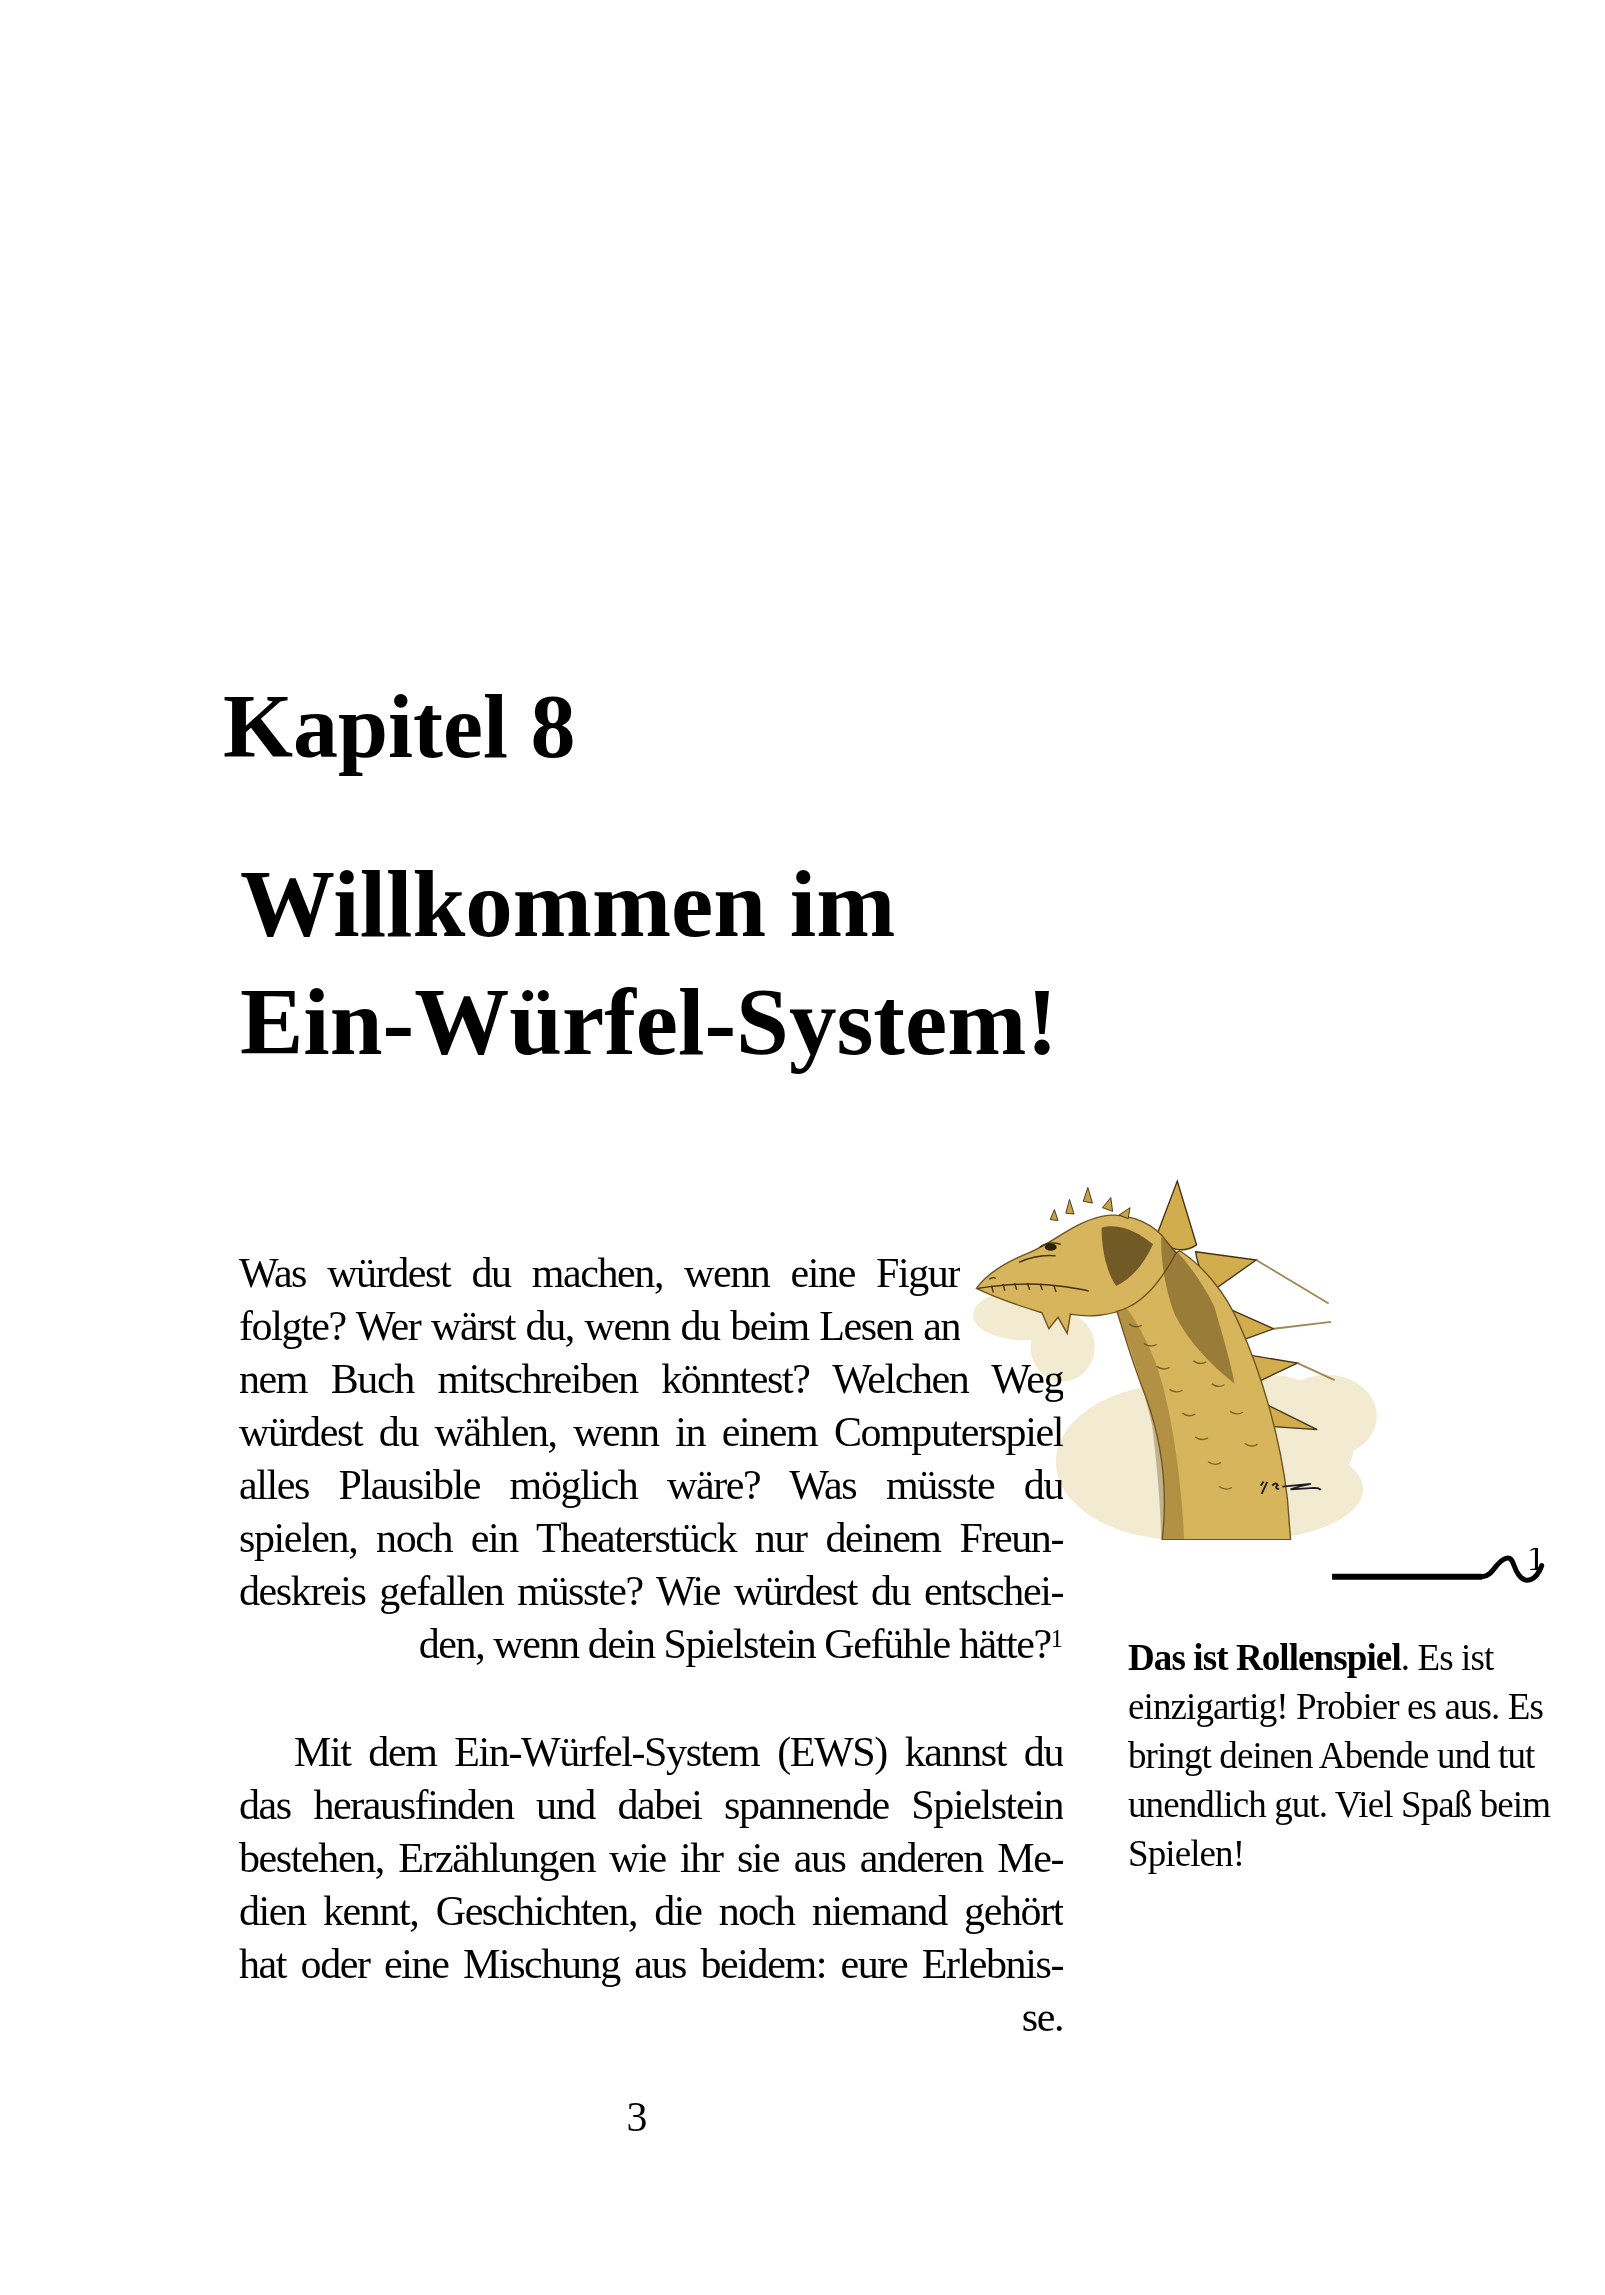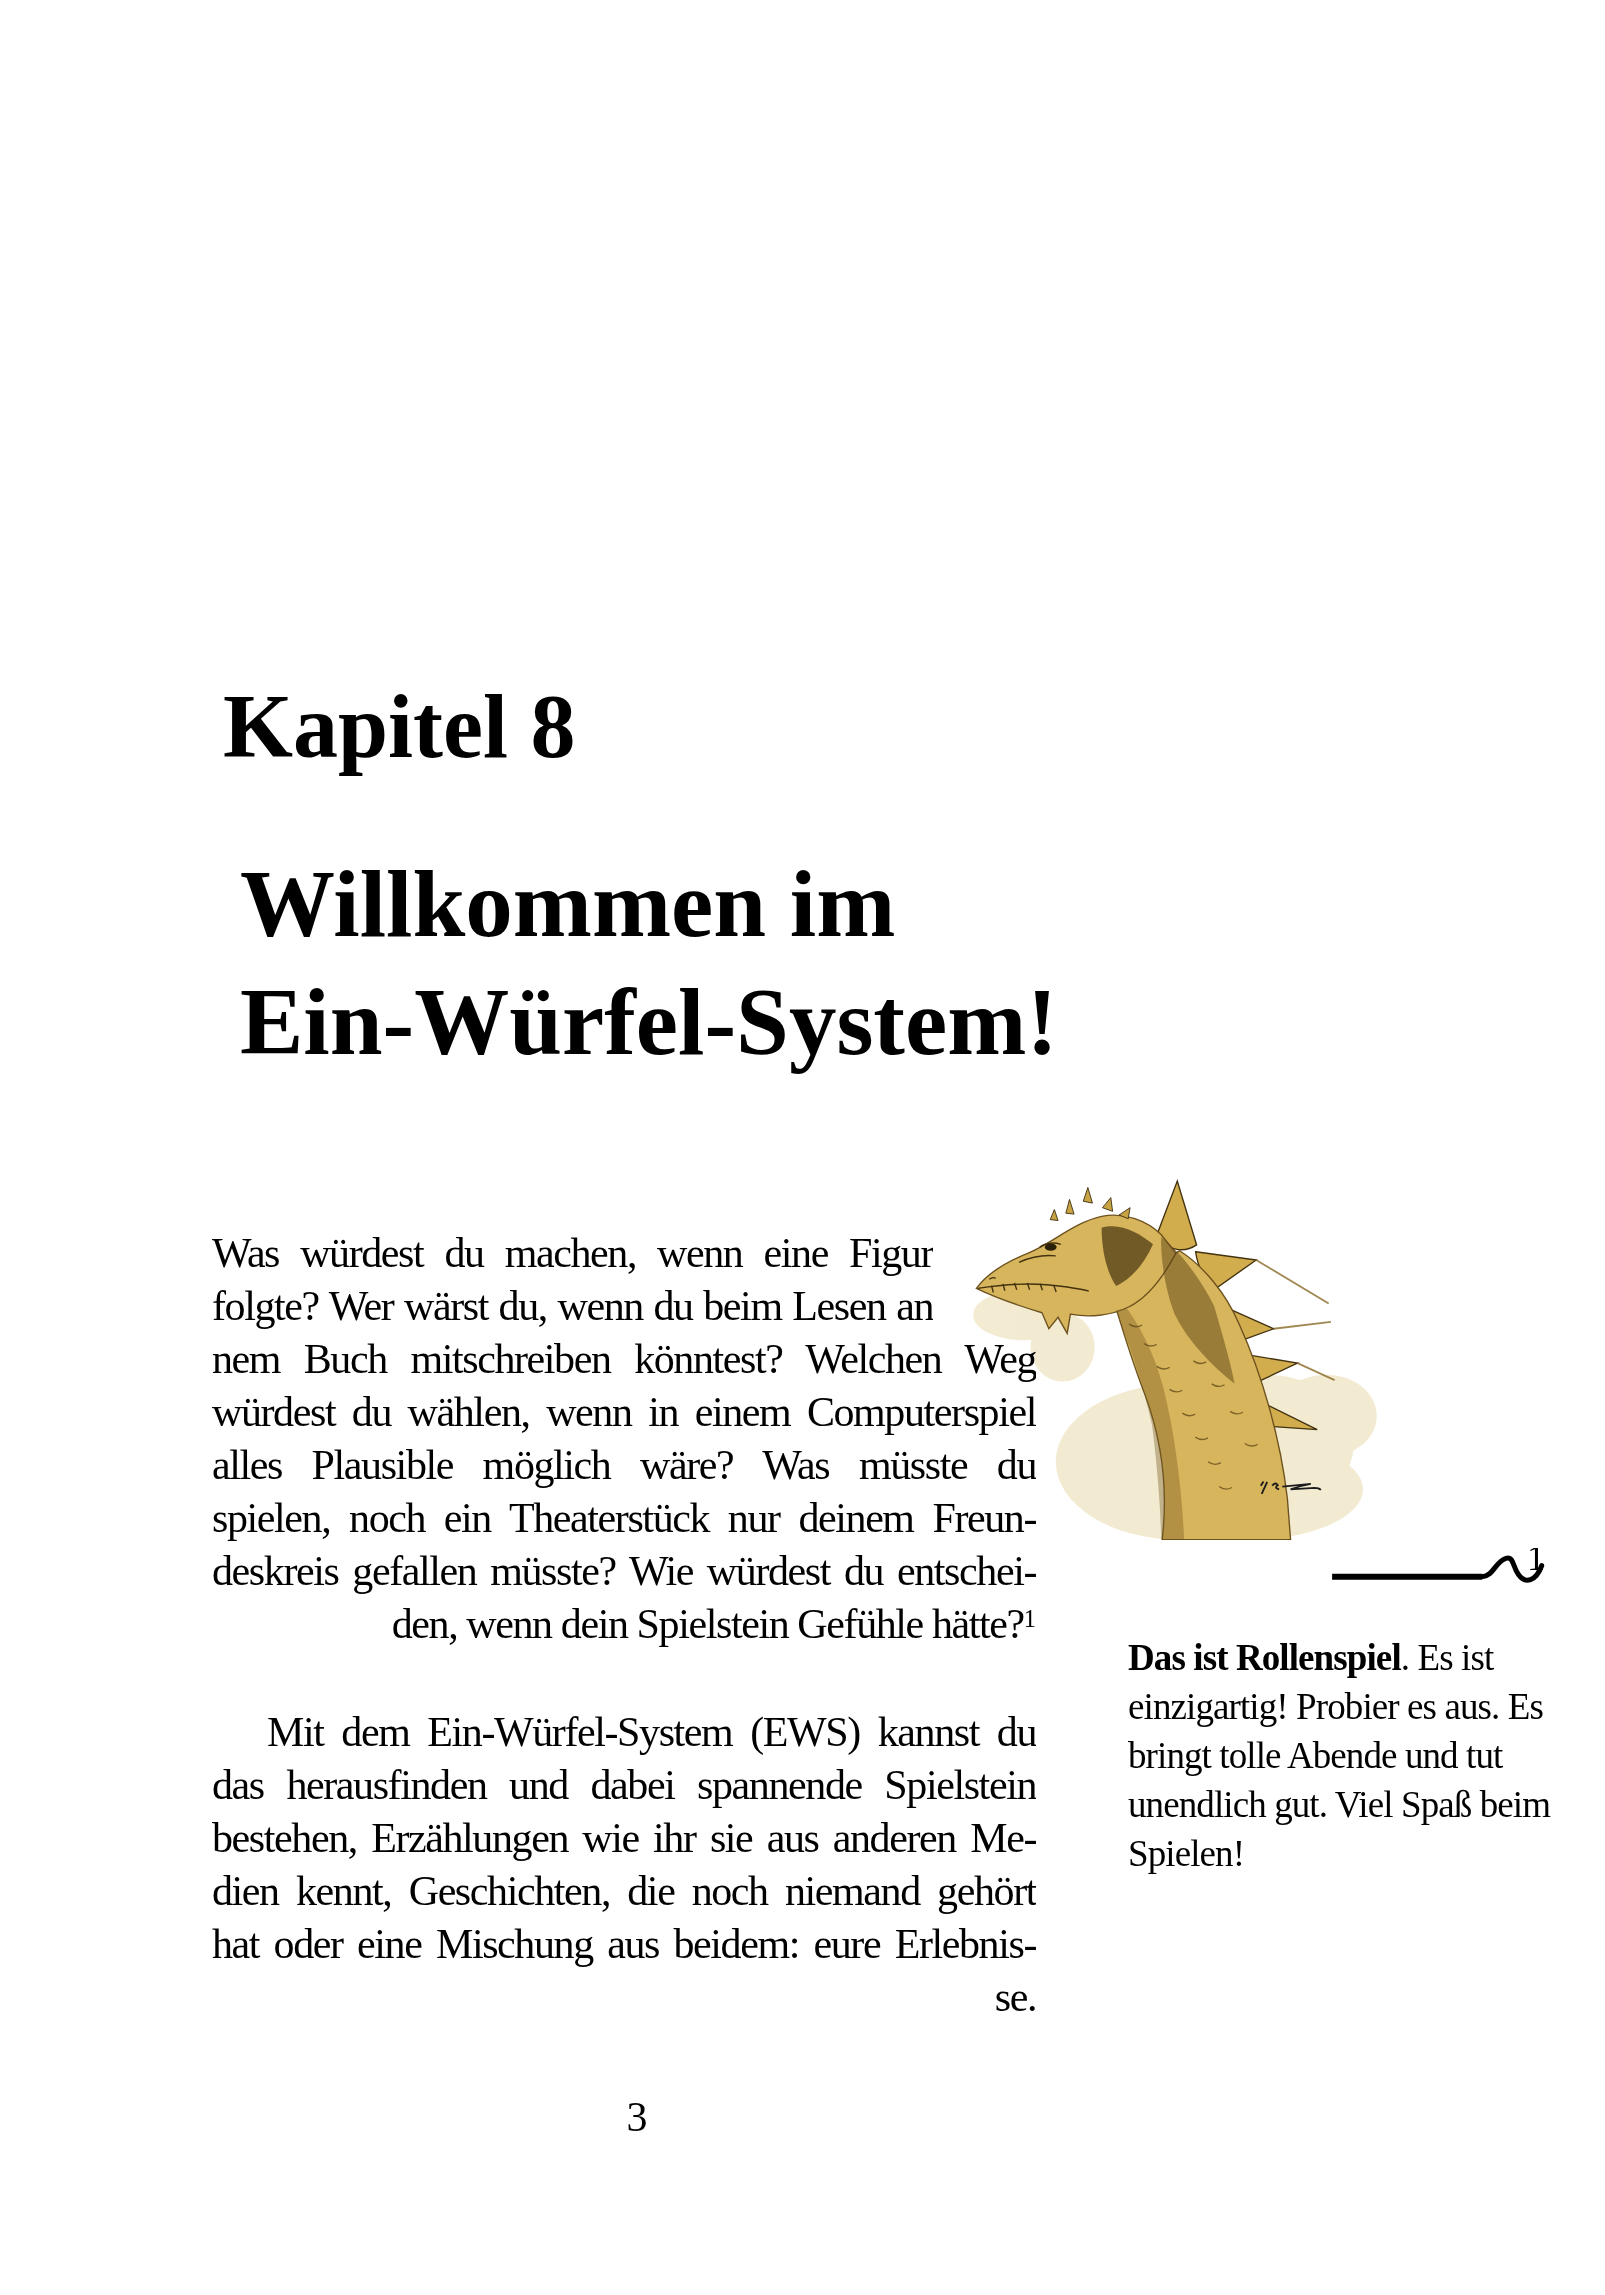--- a/index.html
+++ b/index.html
@@ -11,21 +11,21 @@
   #chapter-label {
     position:absolute; left:223px; top:682px;
     font-size:90px; line-height:90px; font-weight:bold; white-space:nowrap;
   }
   
   #chapter-title {
     position:absolute; left:240px; top:845px;
     font-size:95px; line-height:118px; font-weight:bold; white-space:nowrap;
   }
   
-  .bodycol { position:absolute; left:212px; width:824px; }
+  .bodycol { position:absolute; left:239px; width:824px;margin-top:20px; }
   #para-1 { top:1227px; }
   #para-2 { top:1706px; }
   .bodycol .line {
     height:53px; line-height:53px; font-size:42px; letter-spacing:-1.4px;
     overflow:hidden; text-align:right;
   }
   .bodycol .line.j { text-align:justify; }
   .bodycol .line.j::after { content:""; display:inline-block; width:100%; height:0; }
   #para-1 .line:nth-child(-n+2) { width:721px; }
   .bodycol .line.indent { text-indent:55px; }
@@ -164,21 +164,21 @@
 
   <svg id="sidenote-marker" viewBox="0 0 520 110" aria-hidden="true">
     <path d="M22,62 H348" stroke="#000" stroke-width="13" fill="none"></path>
     <path d="M348,62 C374,60 378,28 400,22 C418,17 414,40 428,58 C442,78 466,72 478,38" stroke="#000" stroke-width="11" fill="none" stroke-linecap="round"></path>
     <text x="446" y="48">1</text>
   </svg>
 
   <div id="sidenote-text">
       <div class="line"><b>Das ist Rollenspiel</b>. Es ist</div>
       <div class="line">einzigartig! Probier es aus. Es</div>
-      <div class="line">bringt tolle Abende und tut</div>
+      <div class="line">bringt deinen Abende und tut</div>
       <div class="line">unendlich gut. Viel Spaß beim</div>
       <div class="line">Spielen!</div>
     </div>
 
   <div id="page-number">3</div>
 
 </div>
 
 
 </body></html>

